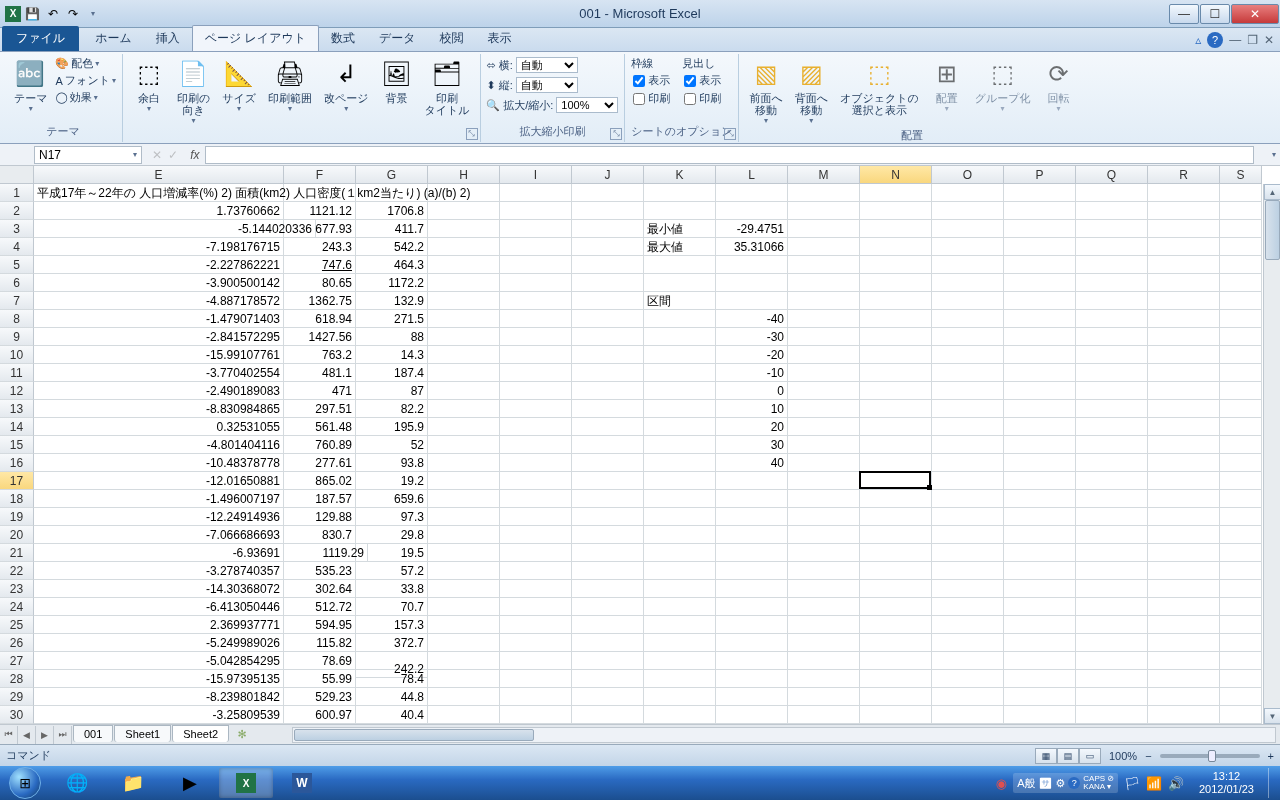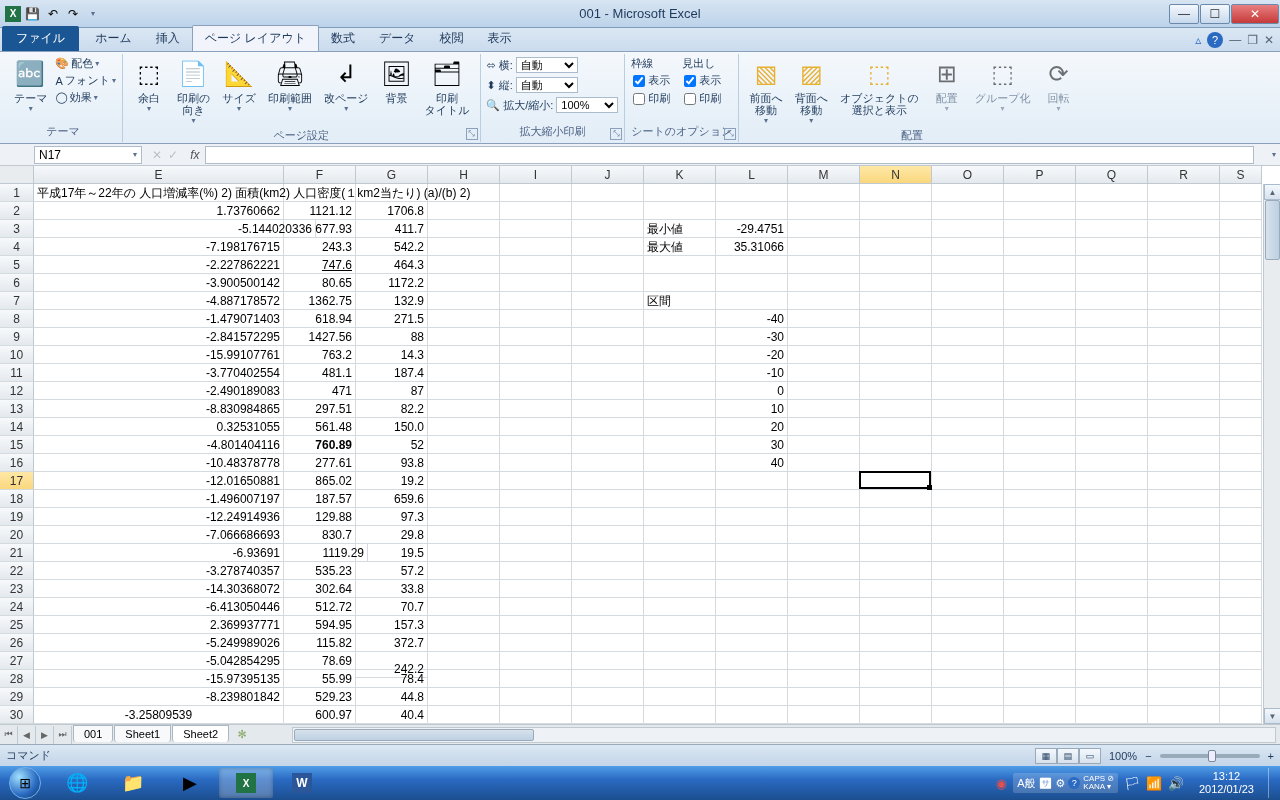--- a/index.html
+++ b/index.html
@@ -192,21 +192,20 @@
       <div class="big-btn">
           <div class="icon">🖼</div>
           <div class="label">背景</div>
         </div>
       <div class="big-btn">
           <div class="icon">🗂</div>
           <div class="label" style="white-space:pre;">印刷
 タイトル</div>
         </div>
     </div>
-    <div class="group-label">ページ設定</div>
     <div class="dialog-launcher">⤡</div>
   </div>
 
   <div class="group">
     <div class="group-content" style="flex-direction:column;gap:2px;">
       <div class="small-row">
           <span>⬄</span>
           <span>横:</span>
           <select><option>自動</option></select>
         </div>
@@ -852,24 +851,24 @@
       <div class="cell r" style="left: 0px; top: 198px; width: 250px;">-2.490189083</div>
       <div class="cell r" style="left: 250px; top: 198px; width: 72px;">471</div>
       <div class="cell r" style="left: 322px; top: 198px; width: 72px;">87</div>
       <div class="cell r" style="left: 682px; top: 198px; width: 72px;">0</div>
       <div class="cell r" style="left: 0px; top: 216px; width: 250px;">-8.830984865</div>
       <div class="cell r" style="left: 250px; top: 216px; width: 72px;">297.51</div>
       <div class="cell r" style="left: 322px; top: 216px; width: 72px;">82.2</div>
       <div class="cell r" style="left: 682px; top: 216px; width: 72px;">10</div>
       <div class="cell r" style="left: 0px; top: 234px; width: 250px;">0.32531055</div>
       <div class="cell r" style="left: 250px; top: 234px; width: 72px;">561.48</div>
-      <div class="cell r" style="left: 322px; top: 234px; width: 72px;">150.0</div>
+      <div class="cell r" style="left: 322px; top: 234px; width: 72px;">195.9</div>
       <div class="cell r" style="left: 682px; top: 234px; width: 72px;">20</div>
       <div class="cell r" style="left: 0px; top: 252px; width: 250px;">-4.801404116</div>
-      <div class="cell r" style="left: 250px; top: 252px; width: 72px; font-weight: bold;">760.89</div>
+      <div class="cell r" style="left: 250px; top: 252px; width: 72px;">760.89</div>
       <div class="cell r" style="left: 322px; top: 252px; width: 72px;">52</div>
       <div class="cell r" style="left: 682px; top: 252px; width: 72px;">30</div>
       <div class="cell r" style="left: 0px; top: 270px; width: 250px;">-10.48378778</div>
       <div class="cell r" style="left: 250px; top: 270px; width: 72px;">277.61</div>
       <div class="cell r" style="left: 322px; top: 270px; width: 72px;">93.8</div>
       <div class="cell r" style="left: 682px; top: 270px; width: 72px;">40</div>
       <div class="cell r" style="left: 0px; top: 288px; width: 250px;">-12.01650881</div>
       <div class="cell r" style="left: 250px; top: 288px; width: 72px;">865.02</div>
       <div class="cell r" style="left: 322px; top: 288px; width: 72px;">19.2</div>
       <div class="cell r" style="left: 0px; top: 306px; width: 250px;">-1.496007197</div>
@@ -901,21 +900,21 @@
       <div class="cell r" style="left: 322px; top: 450px; width: 72px;">372.7</div>
       <div class="cell r" style="left: 0px; top: 468px; width: 250px;">-5.042854295</div>
       <div class="cell r" style="left: 250px; top: 468px; width: 72px;">78.69</div>
       <div class="cell r" style="left: 322px; top: 476px; width: 72px;">242.2</div>
       <div class="cell r" style="left: 0px; top: 486px; width: 250px;">-15.97395135</div>
       <div class="cell r" style="left: 250px; top: 486px; width: 72px;">55.99</div>
       <div class="cell r" style="left: 322px; top: 486px; width: 72px;">78.4</div>
       <div class="cell r" style="left: 0px; top: 504px; width: 250px;">-8.239801842</div>
       <div class="cell r" style="left: 250px; top: 504px; width: 72px;">529.23</div>
       <div class="cell r" style="left: 322px; top: 504px; width: 72px;">44.8</div>
-      <div class="cell r" style="left: 0px; top: 522px; width: 250px; text-align: center;">-3.25809539</div>
+      <div class="cell r" style="left: 0px; top: 522px; width: 250px;">-3.25809539</div>
       <div class="cell r" style="left: 250px; top: 522px; width: 72px;">600.97</div>
       <div class="cell r" style="left: 322px; top: 522px; width: 72px;">40.4</div>
       <div class="selection" style="left: 825px; top: 287px; width: 72px; height: 18px;">
         <div class="fill-handle"></div>
       </div>
     </div>
   <div class="vscroll">
     <div class="arr" style="top:0;">▲</div>
     <div class="thumb"></div>
     <div class="arr" style="bottom:0;">▼</div>

